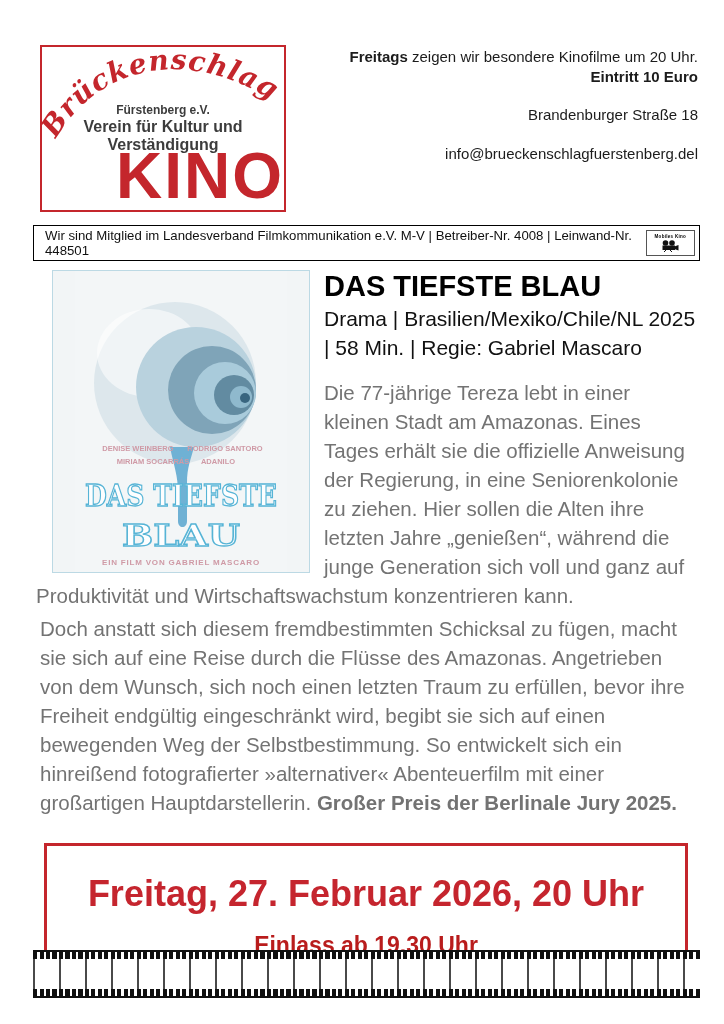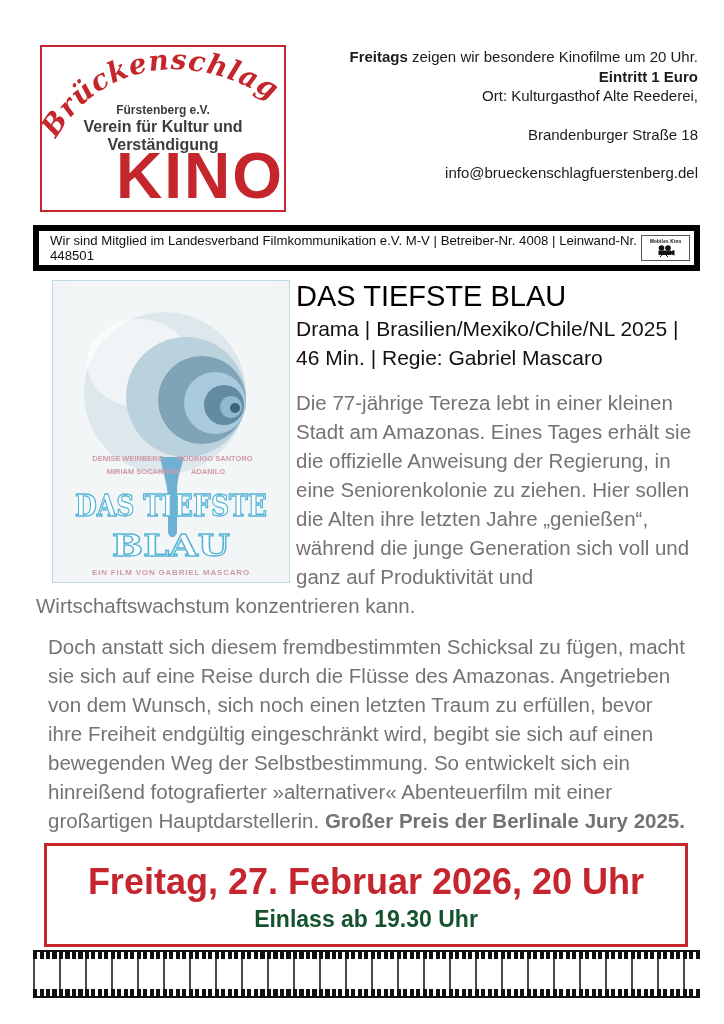--- a/index.html
+++ b/index.html
@@ -16,38 +16,38 @@
   .logo-box{position:relative;flex:none;width:246px;height:167px;border:2px solid #c4262c;background:#fff;box-sizing:border-box;}
   .arch-svg{position:absolute;top:2px;left:0;width:242px;height:92px;}
   .org-line{position:absolute;left:0;width:100%;text-align:center;font-weight:bold;color:#3c3c3c;}
   .org-line.l1{top:56px;font-size:12px;}
   .org-line.l2{top:71px;font-size:16px;}
   .kino-word{position:absolute;bottom:0px;left:0;width:100%;text-align:right;color:#c4262c;font-weight:bold;font-size:64px;line-height:68px;letter-spacing:2px;}
   .contact{padding-top:2px;text-align:right;font-size:15px;line-height:19.5px;color:#1c1c1c;margin-left:36px;}
   .contact .bold{font-weight:bold;}
   .contact .gap{height:19px;}
   
-  .membership{position:relative;margin:13px 24px 0 33px;border:6px solid #000000;display:flex;align-items:center;padding:2px 4px 2px 11px;min-height:26px;box-sizing:border-box;}
+  .membership{position:relative;margin:13px 24px 0 33px;border:1px solid #000000;display:flex;align-items:center;padding:2px 4px 2px 11px;min-height:26px;box-sizing:border-box;}
   .membership-text{font-size:13.2px;color:#101010;}
   .mk-badge{margin-left:auto;width:50px;height:24px;border:1px solid #555;display:flex;flex-direction:column;align-items:center;justify-content:center;background:#fff;}
   .mk-label{font-size:4.5px;font-weight:bold;letter-spacing:.3px;color:#000;white-space:nowrap;line-height:5px;}
   .mk-icon{display:block;margin-top:1px;}
   
   .main{padding:9px 26px 0 36px;}
-  .poster{float:left;width:238px;height:303px;margin:0 6px 6px 16px;border:1px solid #bcd9e4;background:#f2f5f6;box-sizing:border-box;}
+  .poster{float:left;width:258px;height:303px;margin:0 14px 6px 16px;border:1px solid #bcd9e4;background:#f2f5f6;box-sizing:border-box;}
   .poster svg{display:block;width:100%;height:100%;}
-  .film-title{margin:0;font-size:29px;line-height:33px;font-weight:normal;color:#000;}
+  .film-title{margin:0;font-size:29px;line-height:33px;font-weight:bold;color:#000;}
   .film-meta{margin:2px 0 0;font-size:21px;line-height:28.5px;color:#111;}
   .film-desc{margin:16px 0 0;font-size:20.5px;line-height:29px;color:#737373;}
-  .film-desc.p2{margin:12px;}
+  .film-desc.p2{margin:4px;}
   .film-desc .award{font-weight:bold;}
   
-  .screening{position:absolute;left:44px;right:36px;top:843px;border:3px solid #c4262c;text-align:center;padding:16px 0 12px;background:#fff;box-sizing:border-box;}
+  .screening{position:absolute;left:44px;right:36px;top:843px;border:3px solid #c4262c;text-align:center;padding:28px 0 12px;background:#fff;box-sizing:border-box;}
   .screening .date{color:#c5252e;font-weight:bold;font-size:36px;line-height:40px;}
-  .screening .entry{color:#14532d;font-weight:bold;font-size:23px;line-height:26px;margin-top:4px;}
+  .screening .entry{color:#b91c1c;font-weight:bold;font-size:23px;line-height:26px;margin-top:18px;}
   
   .filmstrip{position:absolute;left:33px;right:24px;top:950px;border-top:2px solid #101010;border-bottom:2px solid #101010;}
   .sprockets{height:7px;background:repeating-linear-gradient(90deg,#101010 0 4px,#ffffff 4px 6.5px);}
   .frames{height:30px;background:repeating-linear-gradient(90deg,#4a4a4a 0 2px,#ffffff 2px 26px);}
 </style>
 </head>
 <body>
 
 <div class="page">
 
@@ -62,22 +62,21 @@
           <textPath href="#arch-path" startOffset="0">Brückenschlag</textPath>
         </text>
       </svg>
       <div class="org-line l1">Fürstenberg e.V.</div>
       <div class="org-line l2">Verein für Kultur und Verständigung</div>
       <div class="kino-word">KINO</div>
     </div>
 
     <div class="contact">
       <div><span class="bold">Freitags</span><span> zeigen wir besondere Kinofilme um 20 Uhr.</span></div>
-      <div class="bold">Eintritt 1 Euro</div>
-      <div>Ort: Kulturgasthof Alte Reederei,</div>
+      <div class="bold">Eintritt 10 Euro</div>
       <div class="gap"></div>
       <div>Brandenburger Straße 18</div>
       <div class="gap"></div>
       <div>info@brueckenschlagfuerstenberg.del</div>
     </div>
   </div>
 
   <div class="membership">
     <span class="membership-text">Wir sind Mitglied im Landesverband Filmkommunikation e.V. M-V | Betreiber-Nr. 4008 | Leinwand-Nr. 448501</span>
     <span class="mk-badge">
@@ -121,21 +120,21 @@
 
         <g font-family="DejaVu Serif, serif" font-weight="bold" fill="#fdfeff" stroke="#56b4d6" stroke-width="1.3">
           <text x="106" y="235" font-size="30" text-anchor="middle" textLength="192" lengthAdjust="spacingAndGlyphs">DAS TIEFSTE</text>
           <text x="106" y="275" font-size="30" text-anchor="middle" textLength="118" lengthAdjust="spacingAndGlyphs">BLAU</text>
         </g>
         <text x="106" y="294" font-size="8" text-anchor="middle" font-family="Liberation Sans, sans-serif" font-weight="bold" fill="#cf9aa6" letter-spacing="0.8">EIN FILM VON GABRIEL MASCARO</text>
       </svg>
     </div>
 
     <h1 class="film-title">DAS TIEFSTE BLAU</h1>
-    <p class="film-meta">Drama | Brasilien/Mexiko/Chile/NL 2025 | 46 Min. | Regie: Gabriel Mascaro</p>
+    <p class="film-meta">Drama | Brasilien/Mexiko/Chile/NL 2025 | 58 Min. | Regie: Gabriel Mascaro</p>
     <p class="film-desc p1">Die 77-jährige Tereza lebt in einer kleinen Stadt am Amazonas. Eines Tages erhält sie die offizielle Anweisung der Regierung, in eine Seniorenkolonie zu ziehen. Hier sollen die Alten ihre letzten Jahre „genießen“, während die junge Generation sich voll und ganz auf Produktivität und Wirtschaftswachstum konzentrieren kann.</p>
     <p class="film-desc p2"><span>Doch anstatt sich diesem fremdbestimmten Schicksal zu fügen, macht sie sich auf eine Reise durch die Flüsse des Amazonas. Angetrieben von dem Wunsch, sich noch einen letzten Traum zu erfüllen, bevor ihre Freiheit endgültig eingeschränkt wird, begibt sie sich auf einen bewegenden Weg der Selbstbestimmung. So entwickelt sich ein hinreißend fotografierter »alternativer« Abenteuerfilm mit einer großartigen Hauptdarstellerin. </span><span class="award">Großer Preis der Berlinale Jury 2025.</span></p>
   </div>
 
   <div class="screening">
     <div class="date">Freitag, 27. Februar 2026, 20 Uhr</div>
     <div class="entry">Einlass ab 19.30 Uhr</div>
   </div>
 
   <div class="filmstrip">

